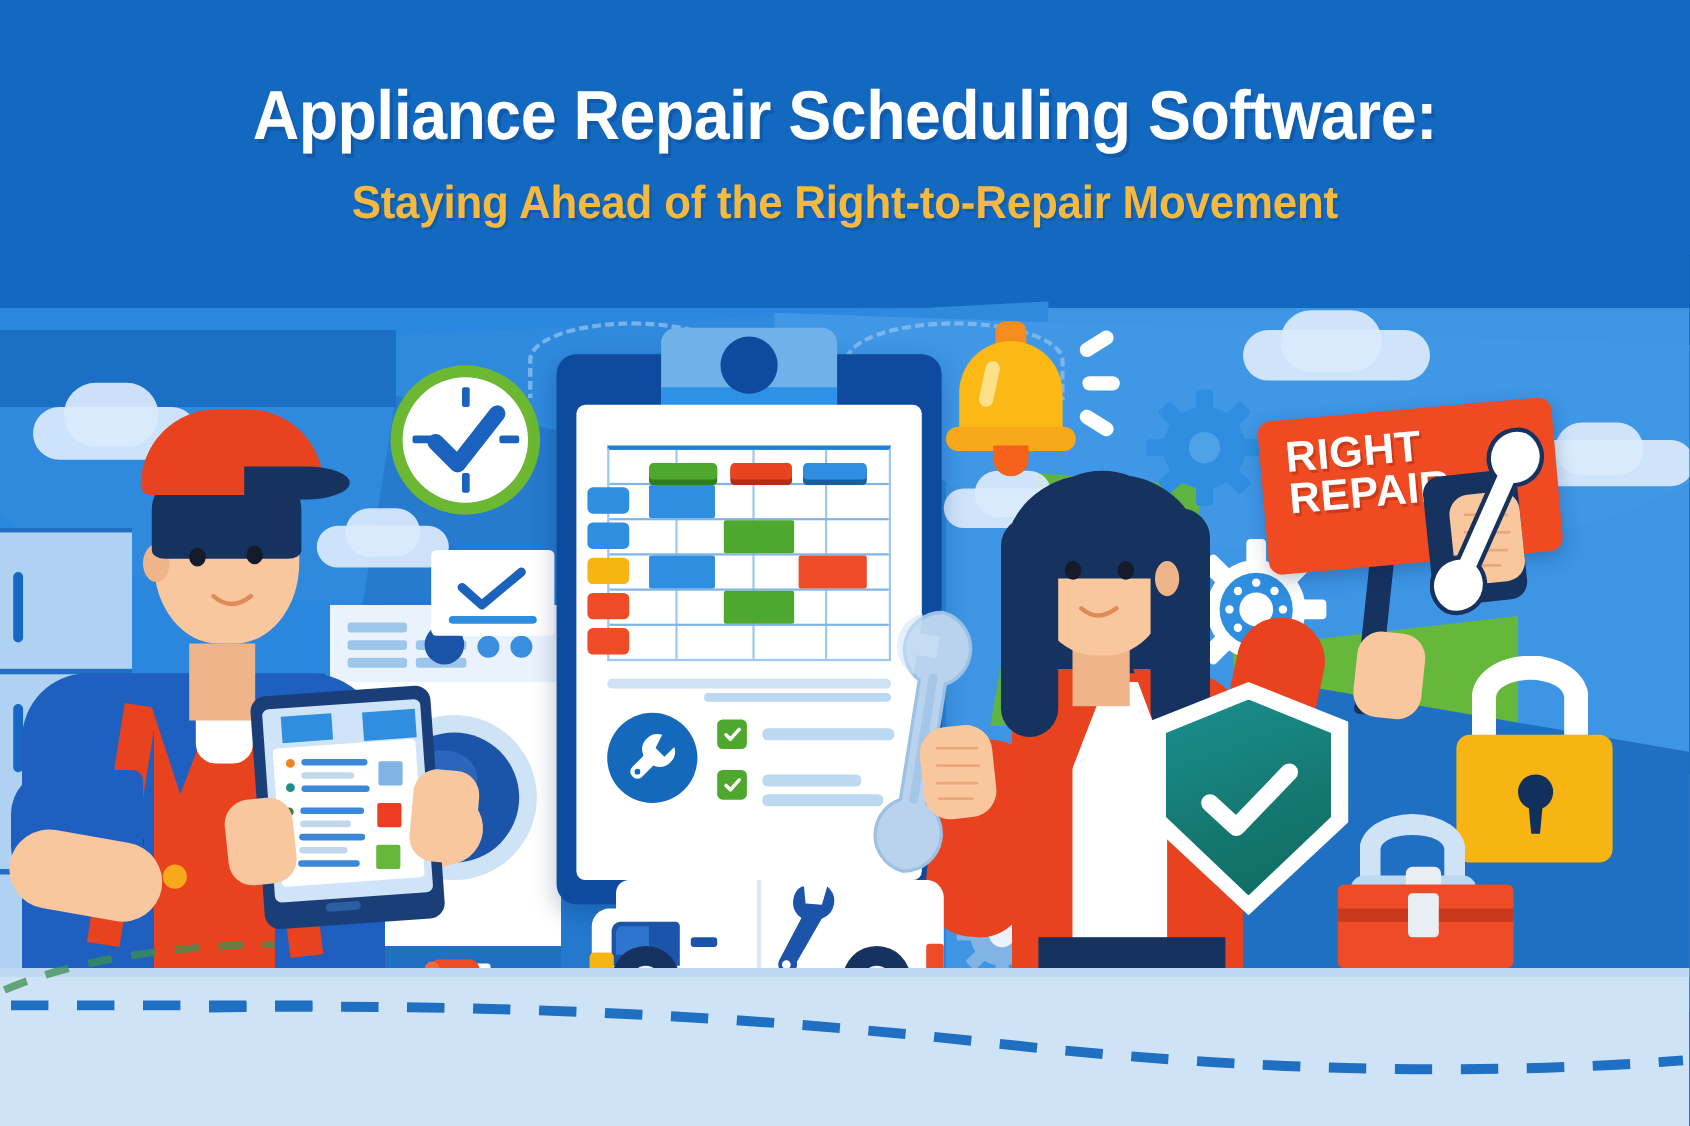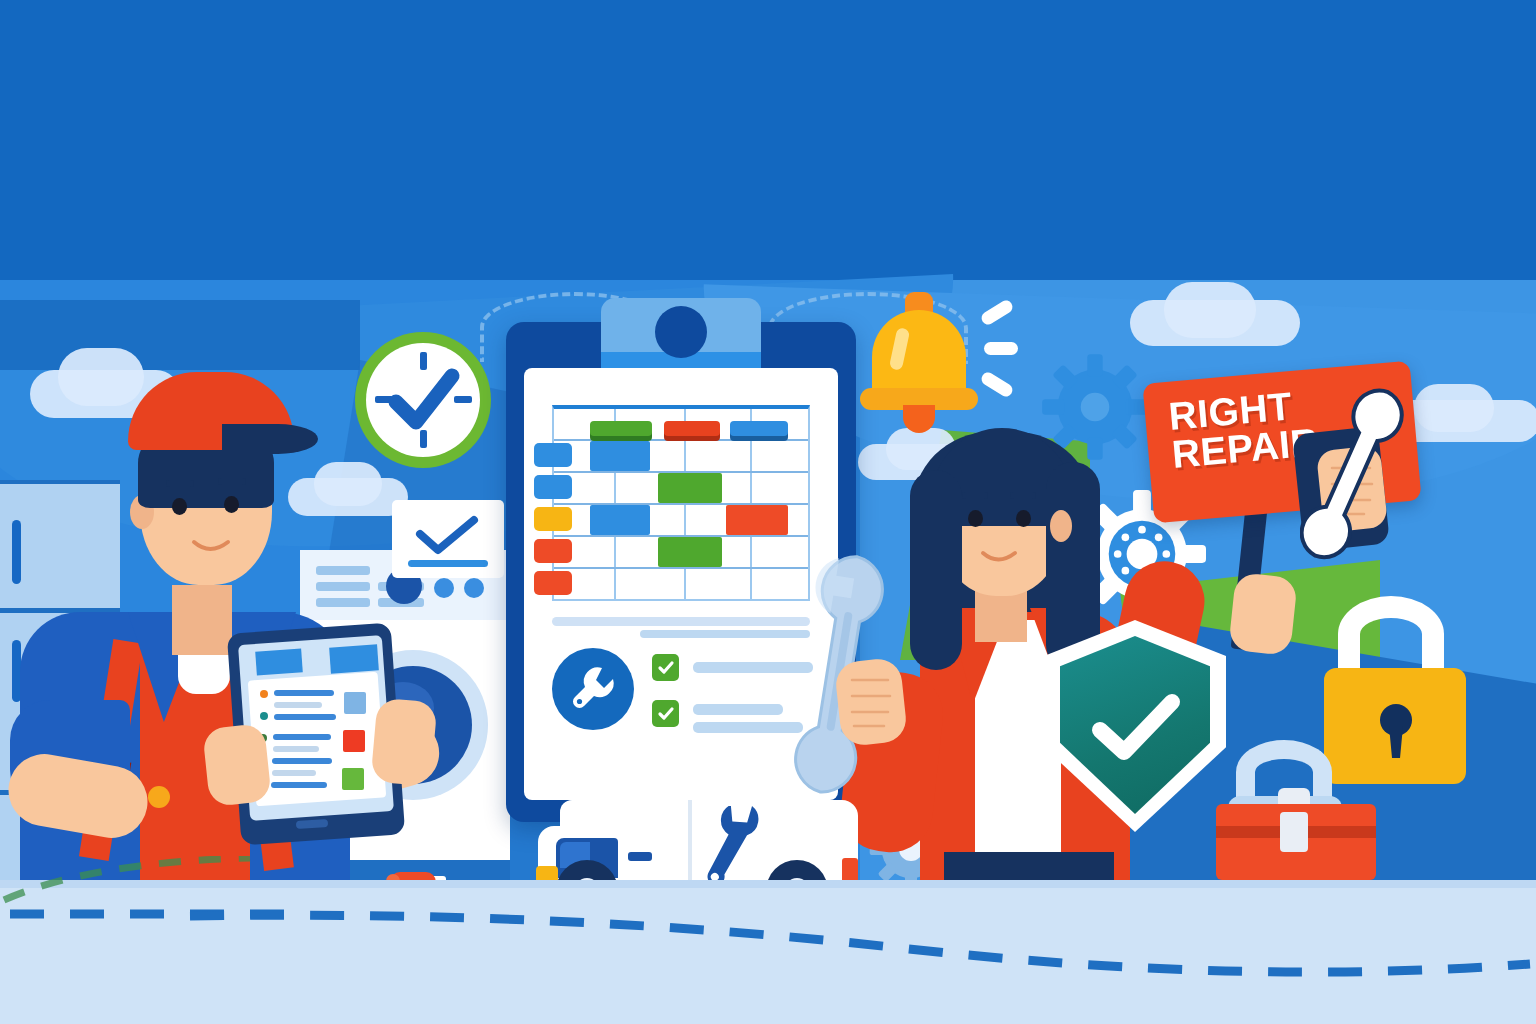--- a/index.html
+++ b/index.html
@@ -253,20 +253,24 @@
   <div class="abs cloud" style="left:1130px;top:300px;width:170px;height:46px;"></div>
   <div class="abs cloud" style="left:1164px;top:282px;width:92px;height:56px;"></div>
   <div class="abs cloud" style="left:1390px;top:400px;width:150px;height:42px;"></div>
   <div class="abs cloud" style="left:1414px;top:384px;width:80px;height:48px;"></div>
   <div class="abs cloud" style="left:858px;top:444px;width:130px;height:36px;"></div>
   <div class="abs cloud" style="left:886px;top:428px;width:70px;height:42px;"></div>
 
   <div class="abs arc" style="left:480px;top:292px;width:190px;height:70px;"></div>
   <div class="abs arc" style="left:768px;top:292px;width:200px;height:72px;"></div>
 
+  <div class="abs title-wrap">
+    <span class="title">Appliance Repair Scheduling Software:</span>
+    <span class="subtitle">Staying Ahead of the Right-to-Repair Movement</span>
+  </div>
 
   <div class="abs fridge"></div>
   <div class="abs fridge-top"></div>
   <div class="abs fridge-div"></div>
   <div class="abs fridge-div2"></div>
   <div class="abs fr-h" style="top:520px;height:64px;"></div>
   <div class="abs fr-h" style="top:640px;height:62px;"></div>
 
   <div class="abs washer"></div>
   <div class="abs washer-panel"></div>

